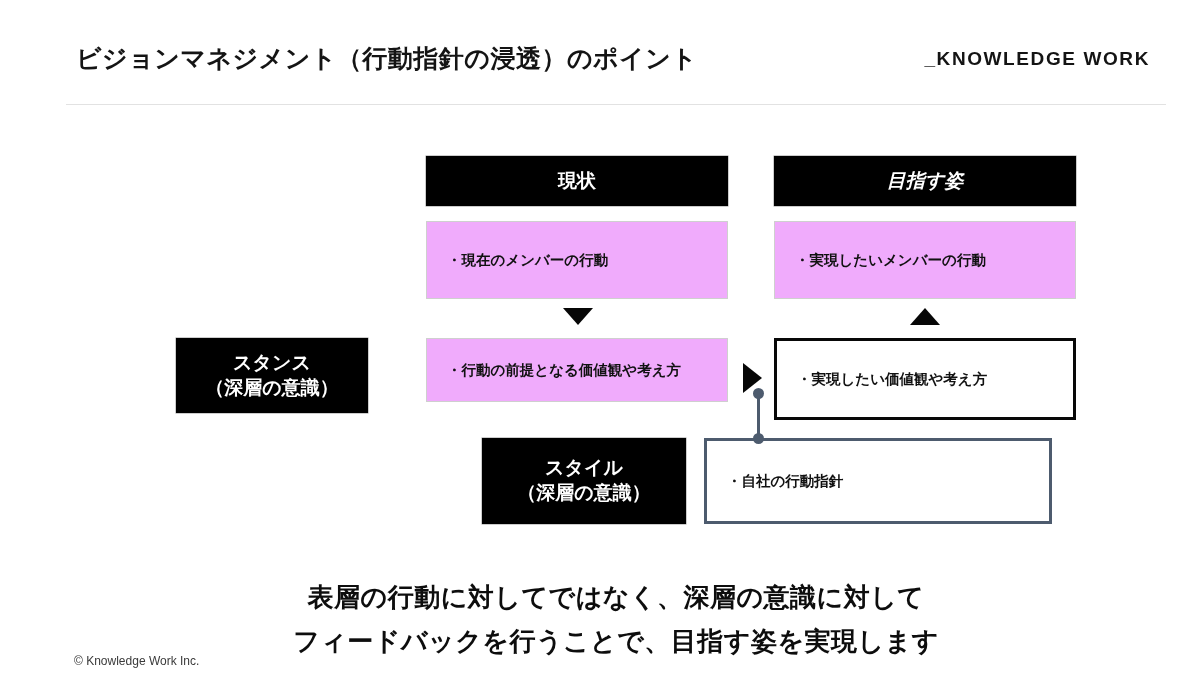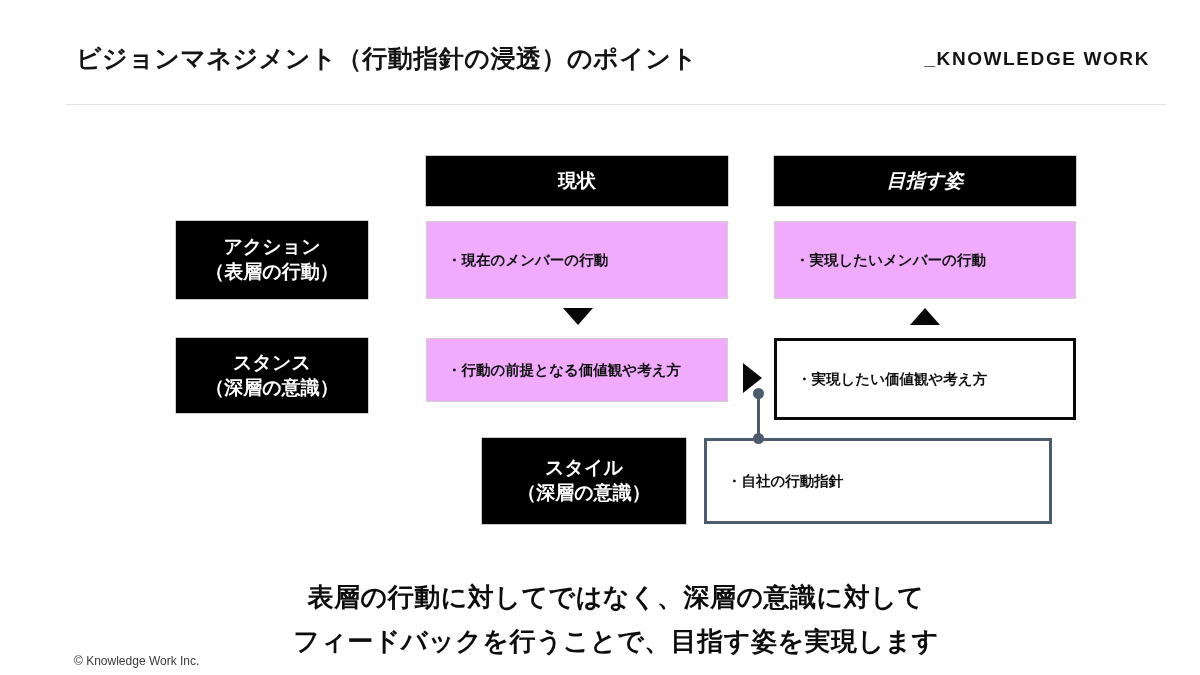--- a/index.html
+++ b/index.html
@@ -128,26 +128,20 @@
   <div id="brand-logo">_KNOWLEDGE WORK</div>
   <div id="header-divider"></div>
 
   <div id="col-header-current" class="box box-black">
     <span>現状</span>
   </div>
   <div id="col-header-target" class="box box-black">
     <span>目指す姿</span>
   </div>
 
-  <div id="row-label-action" class="box box-black">
-    <span>
-      <span>アクション</span><br>
-      <span>（表層の行動）</span>
-    </span>
-  </div>
 
   <div id="row-label-stance" class="box box-black">
     <span>
       <span>スタンス</span><br>
       <span>（深層の意識）</span>
     </span>
   </div>
 
   <div id="row-label-style" class="box box-black">
     <span>

